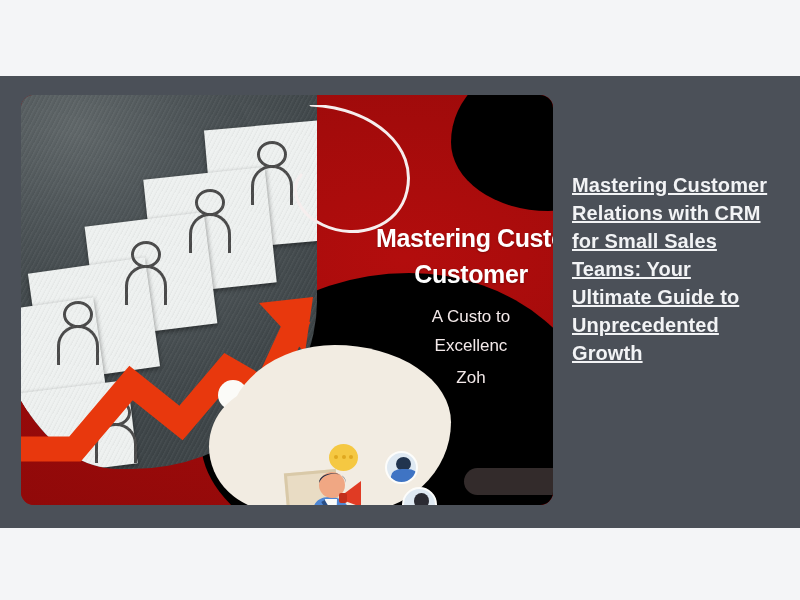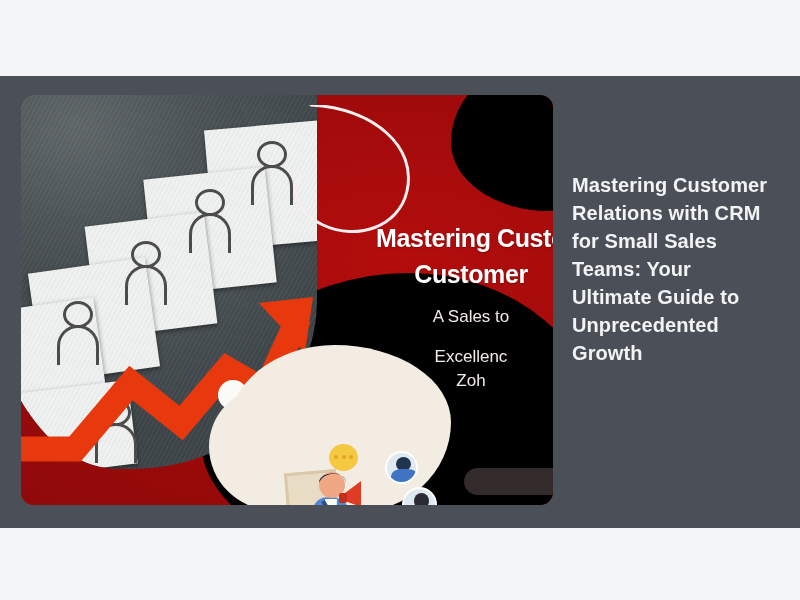--- a/index.html
+++ b/index.html
@@ -307,20 +307,21 @@
   .article-title {
     position: absolute;
     left: 572px;
     top: 95px;
     width: 200px;
     font-size: 20px;
     font-weight: bold;
     line-height: 28px;
     color: #f2f3f5;
     letter-spacing: 0.1px;
+    text-decoration: underline;
   }
 </style>
 </head>
 <body>
 
 <div class="page">
 
   <div class="article-panel">
 
     <div class="thumb-card">
@@ -420,23 +421,23 @@
       <div class="avatar a2">
         <span class="av-head" style="left:10px; top:4px; width:15px; height:16px; background:#2b2b33;"></span>
 
       </div>
 
       <div class="cta-pill"></div>
 
       <div class="graphic-text">
         <div class="graphic-title">Mastering Custo</div>
         <div class="graphic-title">Customer</div>
-        <div class="graphic-sub">A Sales to</div>
-        <div class="graphic-sub" style="margin-top:15px">Excellenc</div>
-        <div class="graphic-sub" style="margin-top:0">Zoh</div>
+        <div class="graphic-sub">A Custo to</div>
+        <div class="graphic-sub" style="margin-top:4px">Excellenc</div>
+        <div class="graphic-sub" style="margin-top:8px">Zoh</div>
       </div>
 
     </div>
 
     <h2 class="article-title">Mastering Customer Relations with CRM for Small Sales Teams: Your Ultimate Guide to Unprecedented Growth</h2>
 
   </div>
 
 </div>
 

